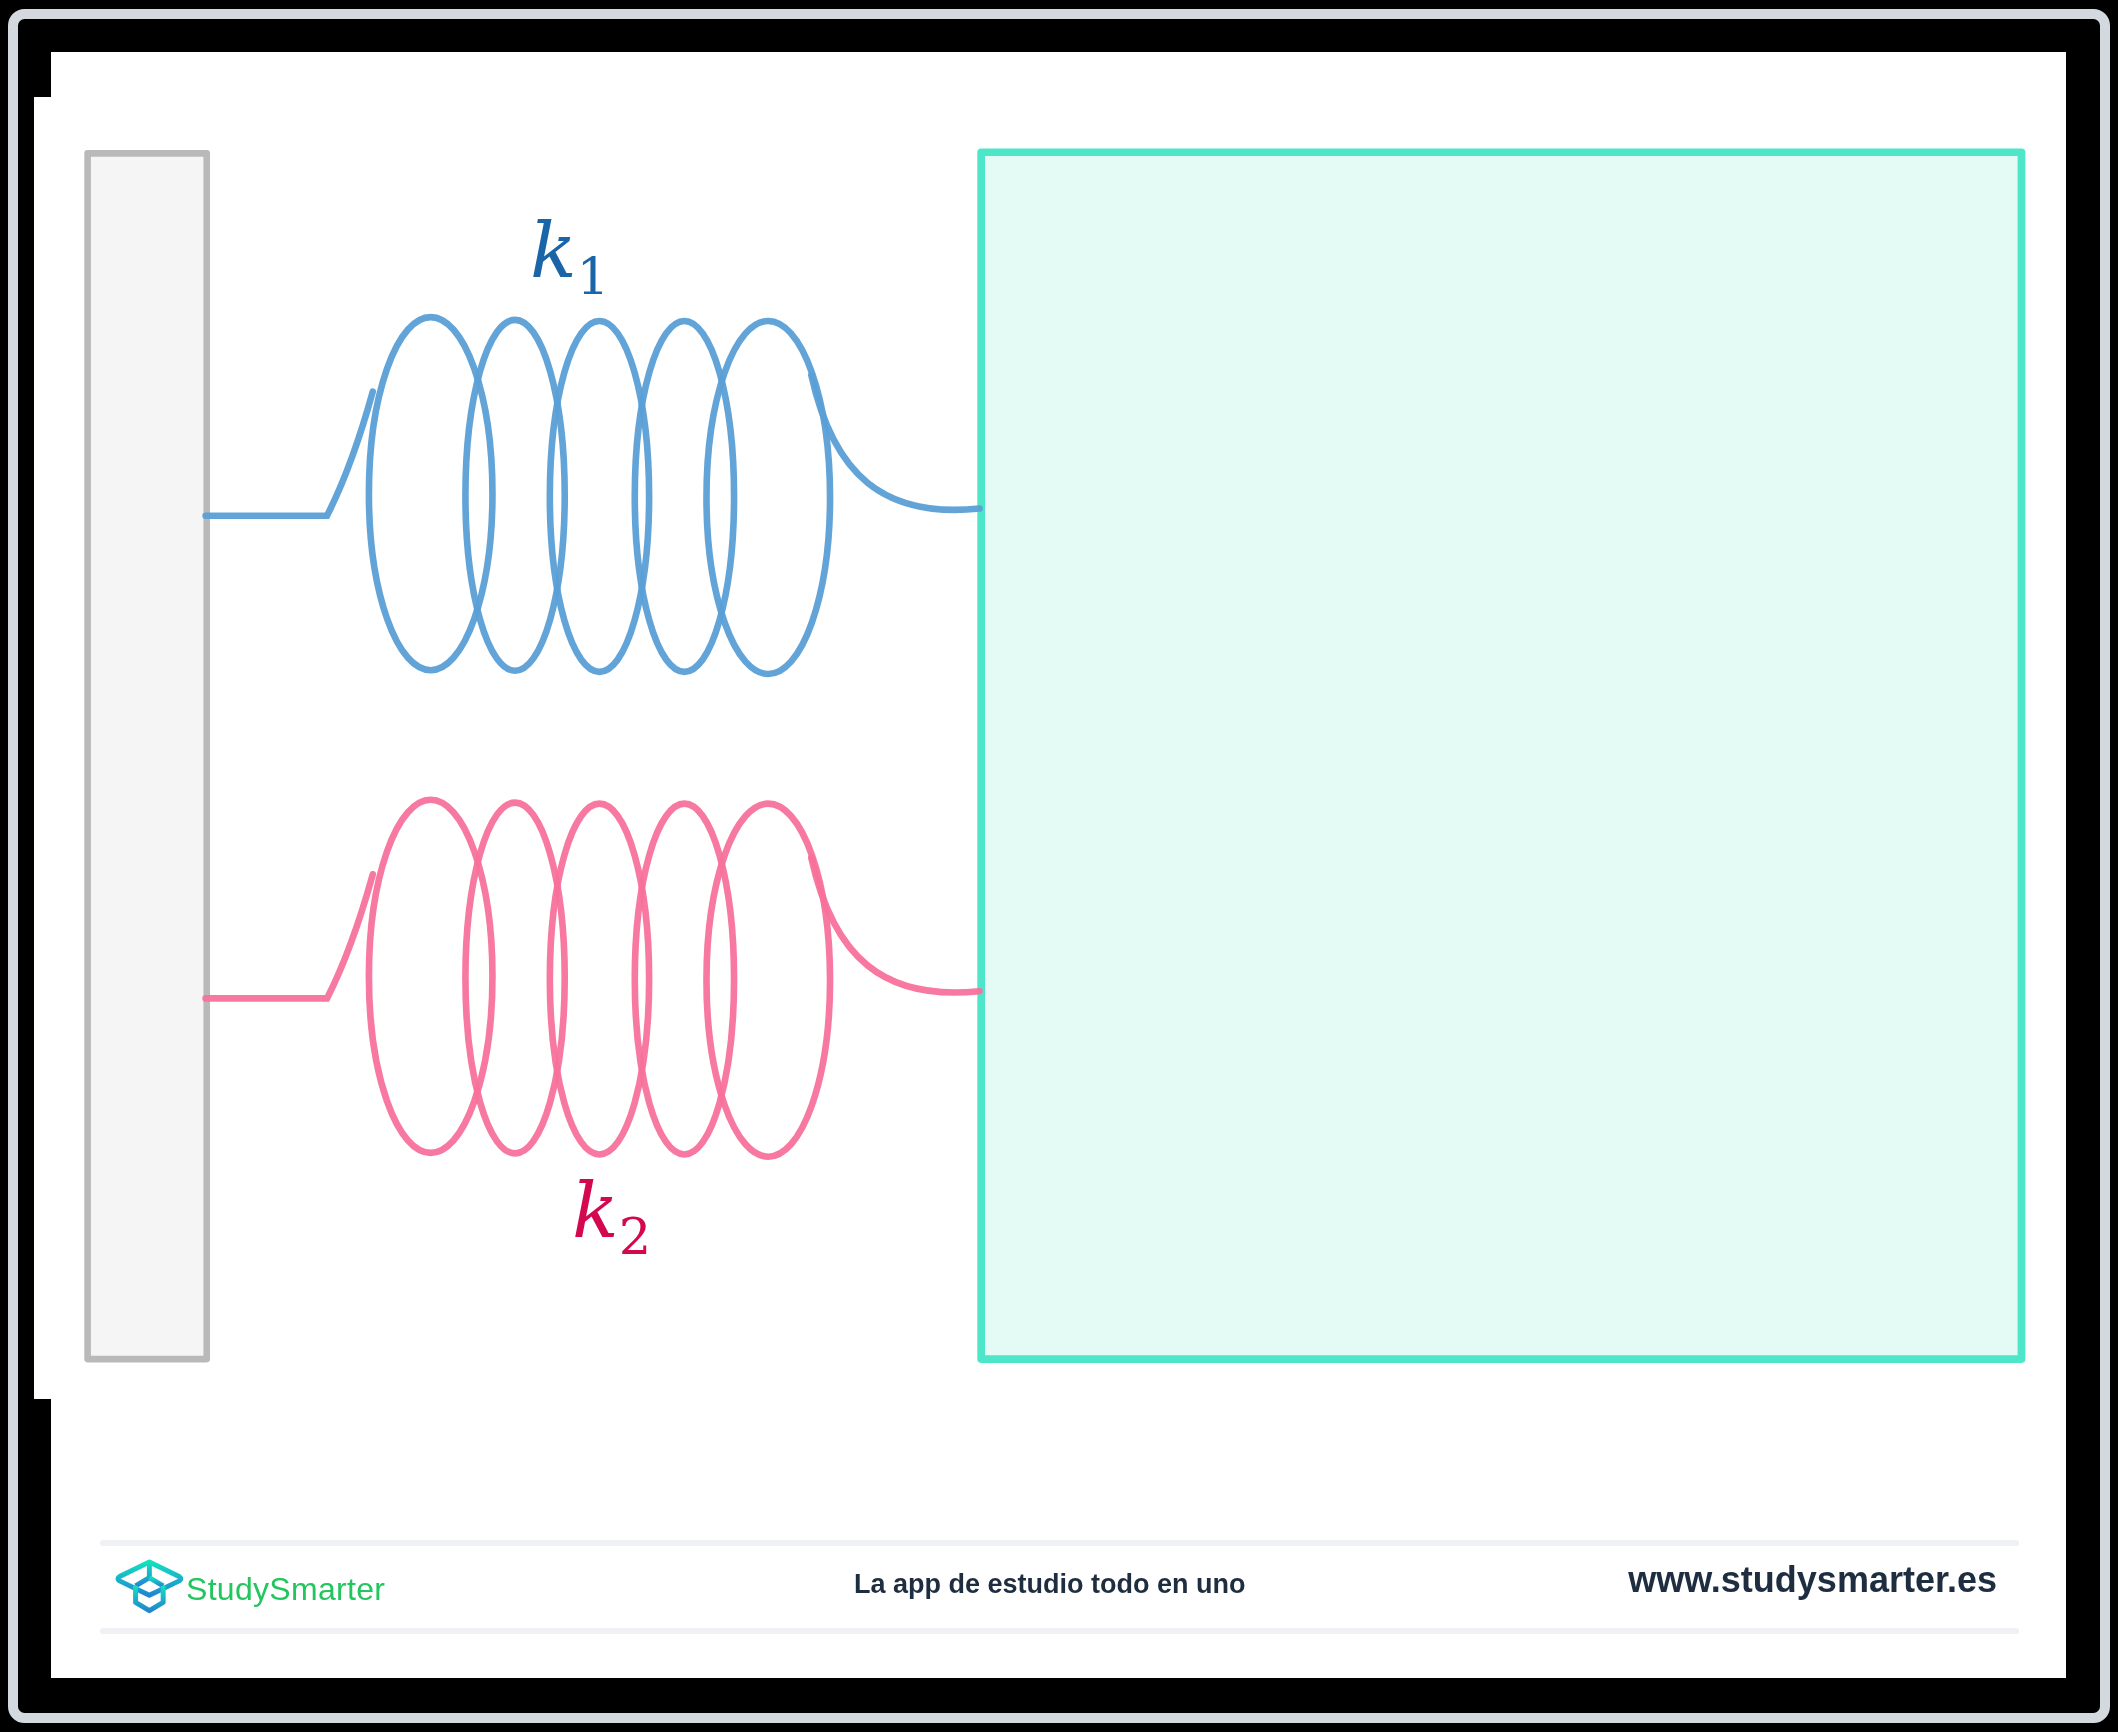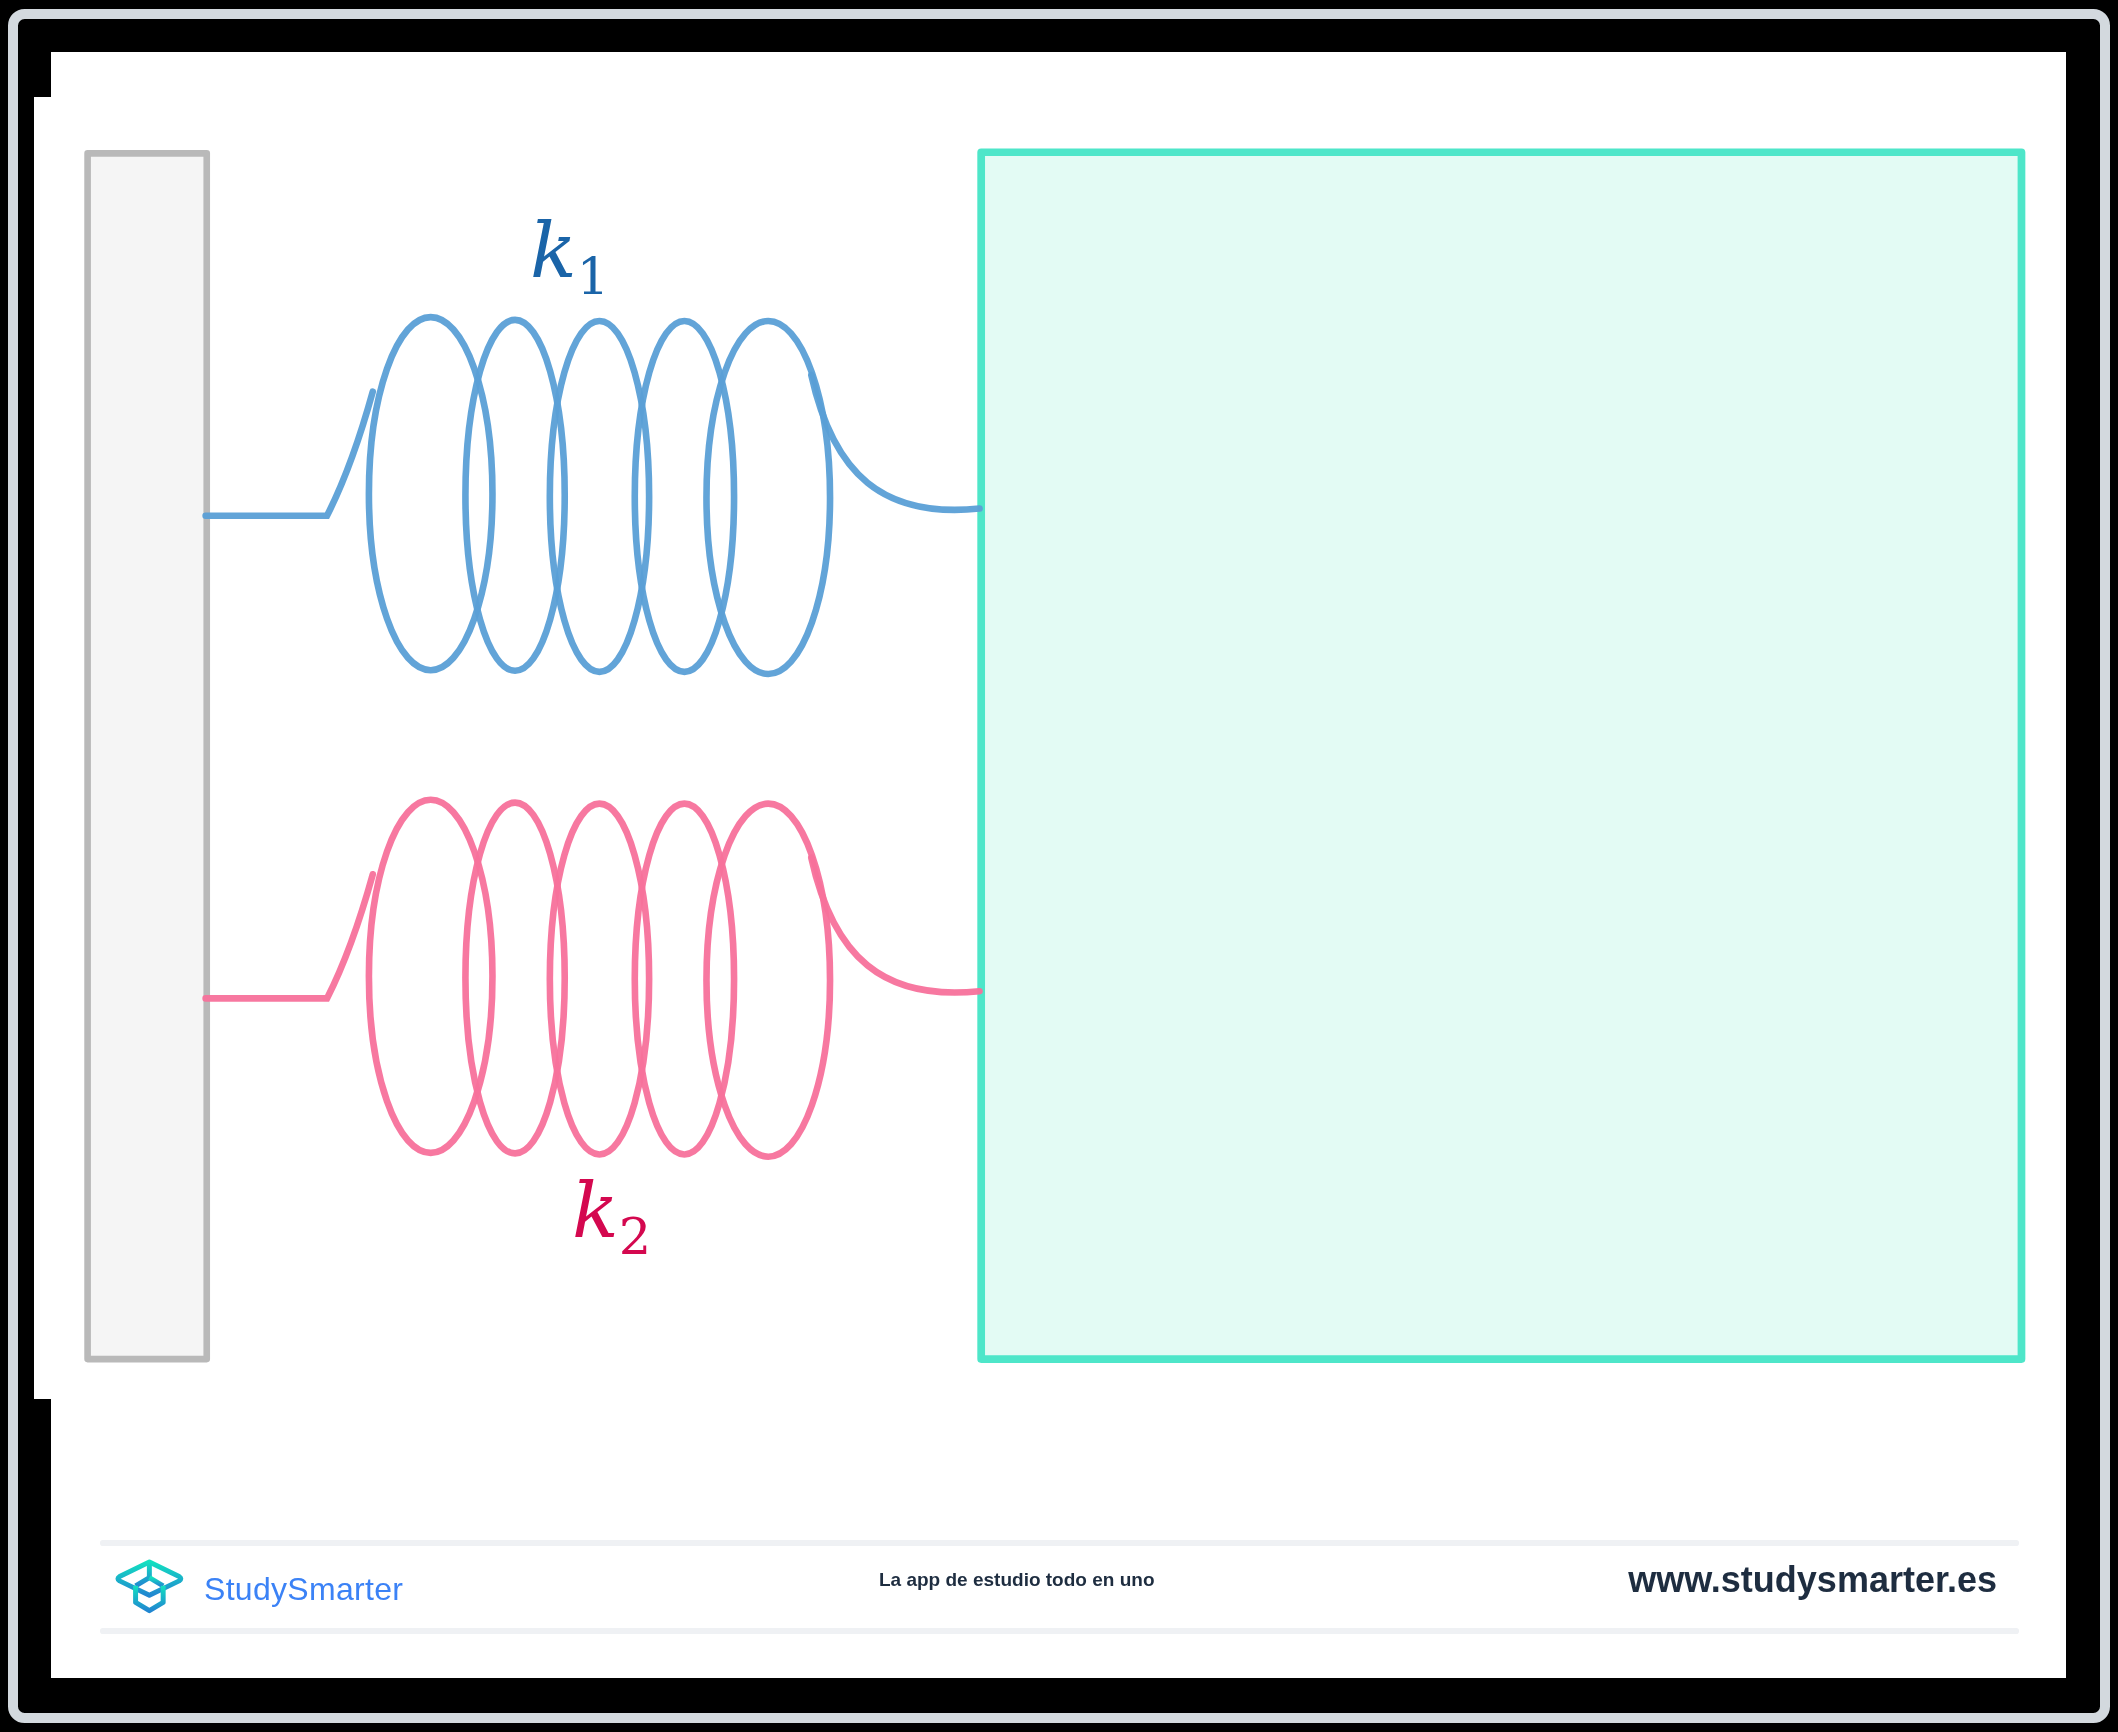--- a/index.html
+++ b/index.html
@@ -3,22 +3,22 @@
 <meta charset="utf-8">
 <style>
   html, body { margin:0; padding:0; }
   body { width:2119px; height:1732px; background:#000; position:relative; overflow:hidden; font-family:"Liberation Sans", sans-serif; }
   .frame { position:absolute; left:7.7px; top:8.8px; width:2102px; height:1714px; border:10px solid #d3d9de; border-radius:16.6px; box-sizing:border-box; }
   .card { position:absolute; left:51px; top:52px; width:2015px; height:1626px; background:#fff; }
   .card-notch { position:absolute; left:34px; top:97px; width:22px; height:1302px; background:#fff; }
   svg.diagram { position:absolute; left:0; top:0; width:2119px; height:1732px; }
   .footer-line { position:absolute; left:100px; width:1919px; height:5.5px; background:#eff1f4; border-radius:2.8px; }
   .footer-brand { position:absolute; left:113px; top:1559px; height:61px; display:flex; align-items:center; }
-  .brand-name { font-size:32px; color:#3b82f6; margin-left:30px; letter-spacing:0.3px; }
-  .tagline { position:absolute; left:854px; top:1569px; font-size:19px; font-weight:bold; color:#1e2d40;margin-left:25px; }
+  .brand-name { font-size:32px; color:#22c55e; margin-left:12px; letter-spacing:0.3px; }
+  .tagline { position:absolute; left:854px; top:1569px; font-size:27px; font-weight:bold; color:#1e2d40; }
   .url { position:absolute; right:122px; top:1559px; font-size:36px; font-weight:bold; color:#1e2d40; }
   .klabel { position:absolute; font-family:"DejaVu Serif", serif; font-style:italic; font-size:77px; line-height:1; }
   .klabel sub { font-style:normal; font-size:51px; vertical-align:-16.6px; }
 </style>
 </head>
 <body>
 
 <div class="frame"></div>
 <div class="card"></div>
 <div class="card-notch"></div>

